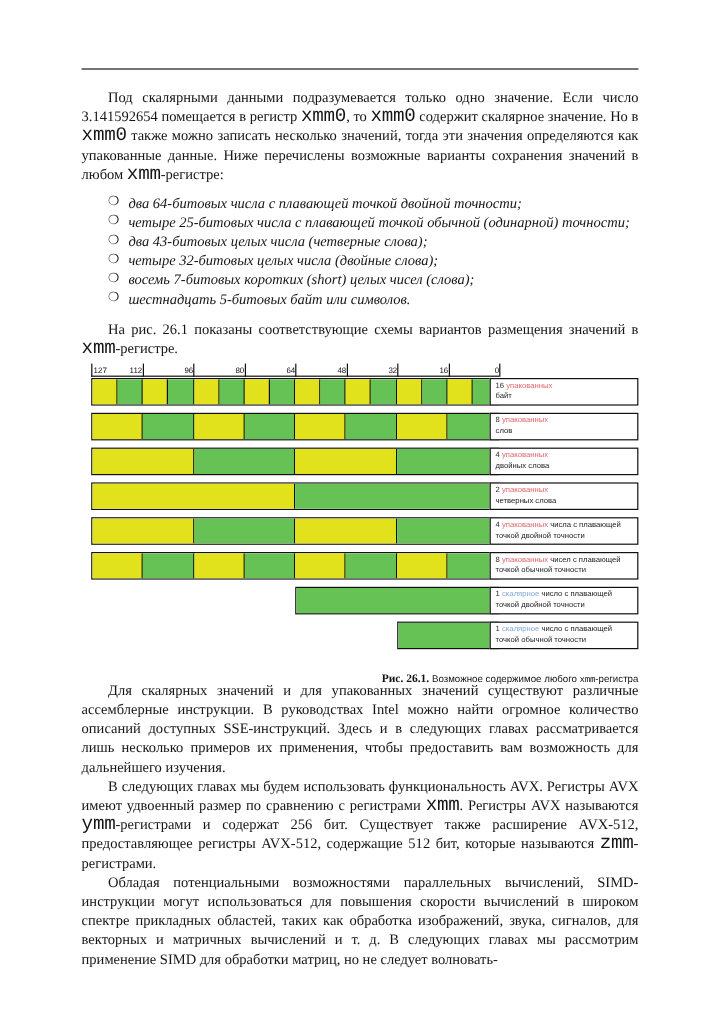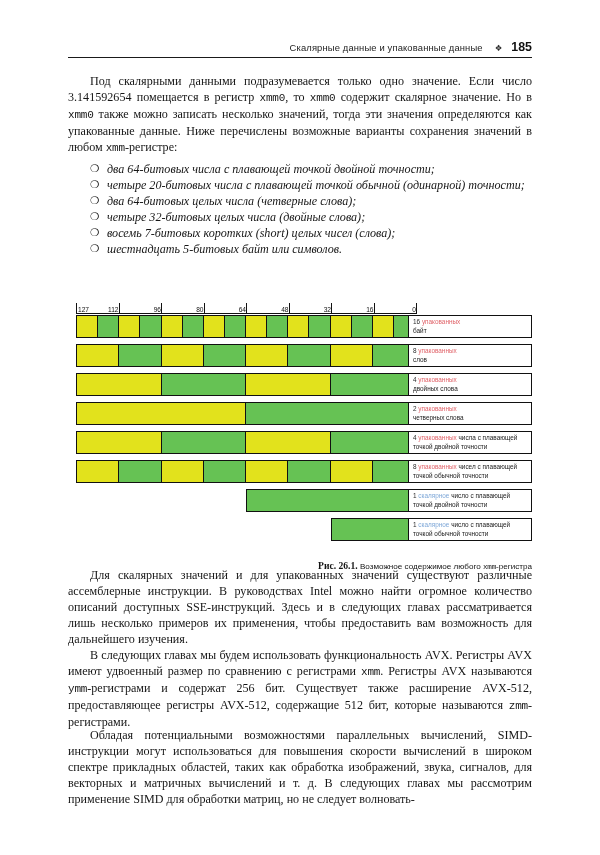--- a/index.html
+++ b/index.html
@@ -69,21 +69,21 @@
     text-justify: inter-word;
     color: #161616;
   }
   .body-text p {
     margin: 0;
     text-indent: 22px;
   }
 
   .mono {
     font-family: "Liberation Mono", monospace;
-    font-size: 11px;
+    font-size: 16px;
     letter-spacing: -0.2px;
   }
 
   
   .bullets {
     position: absolute;
     left: 90px;
     width: 442px;
     font-size: 12.1px;
     line-height: 16.1px;
@@ -211,58 +211,56 @@
     font-family: "Liberation Serif", serif;
     font-size: 9.6px;
     font-weight: bold;
   }
 </style>
 </head>
 <body>
 
 <div class="page">
 
-  <div class="runhead">
-    <span class="runhead-title">Скалярные данные и упакованные данные</span>
-    <span class="runhead-orn">❖</span>
-    <span class="runhead-page">185</span>
-  </div>
   <div class="runhead-rule"></div>
 
   <div class="body-text" style="top:73px;">
     <p><span>Под скалярными данными подразумевается только одно значение. Если число 3.141592654 помещается в регистр </span><span class="mono">xmm0</span><span>, то </span><span class="mono">xmm0</span><span> содержит скалярное значение. Но в </span><span class="mono">xmm0</span><span> также можно записать несколько значений, тогда эти значения определяются как упакованные данные. Ниже перечислены возможные варианты сохранения значений в любом </span><span class="mono">xmm</span><span>-регистре:</span></p>
   </div>
 
   <div class="bullets" style="top:161px;">
     <div class="bullet-row">
       <span class="bullet-mark">❍</span>
       <span class="bullet-text">два 64-битовых числа с плавающей точкой двойной точности;</span>
     </div>
     <div class="bullet-row">
       <span class="bullet-mark">❍</span>
-      <span class="bullet-text">четыре 20-битовых числа с плавающей точкой обычной (одинарной) точности;</span>
-    </div>
-    <div class="bullet-row">
-      <span class="bullet-mark">❍</span>
-      <span class="bullet-text">два 64-битовых целых числа (четверные слова);</span>
+      <span class="bullet-text">четыре 25-битовых числа с плавающей точкой обычной (одинарной) точности;</span>
+    </div>
+    <div class="bullet-row">
+      <span class="bullet-mark">❍</span>
+      <span class="bullet-text">два 43-битовых целых числа (четверные слова);</span>
     </div>
     <div class="bullet-row">
       <span class="bullet-mark">❍</span>
       <span class="bullet-text">четыре 32-битовых целых числа (двойные слова);</span>
     </div>
     <div class="bullet-row">
       <span class="bullet-mark">❍</span>
       <span class="bullet-text">восемь 7-битовых коротких (short) целых чисел (слова);</span>
     </div>
     <div class="bullet-row">
       <span class="bullet-mark">❍</span>
       <span class="bullet-text">шестнадцать 5-битовых байт или символов.</span>
     </div>
   </div>
 
+  <div class="body-text" style="top:266px;">
+    <p><span>На рис. 26.1 показаны соответствующие схемы вариантов размещения значений в </span><span class="mono">xmm</span><span>-регистре.</span></p>
+  </div>
 
   <div class="figure">
     <div class="ruler">
       <div class="ruler-base"></div>
     <div class="tick first" style="left: 0px;">
           <span>127</span>
         </div>
         <div class="tick" style="left: 42.5px;">
           <span>112</span>
         </div>

